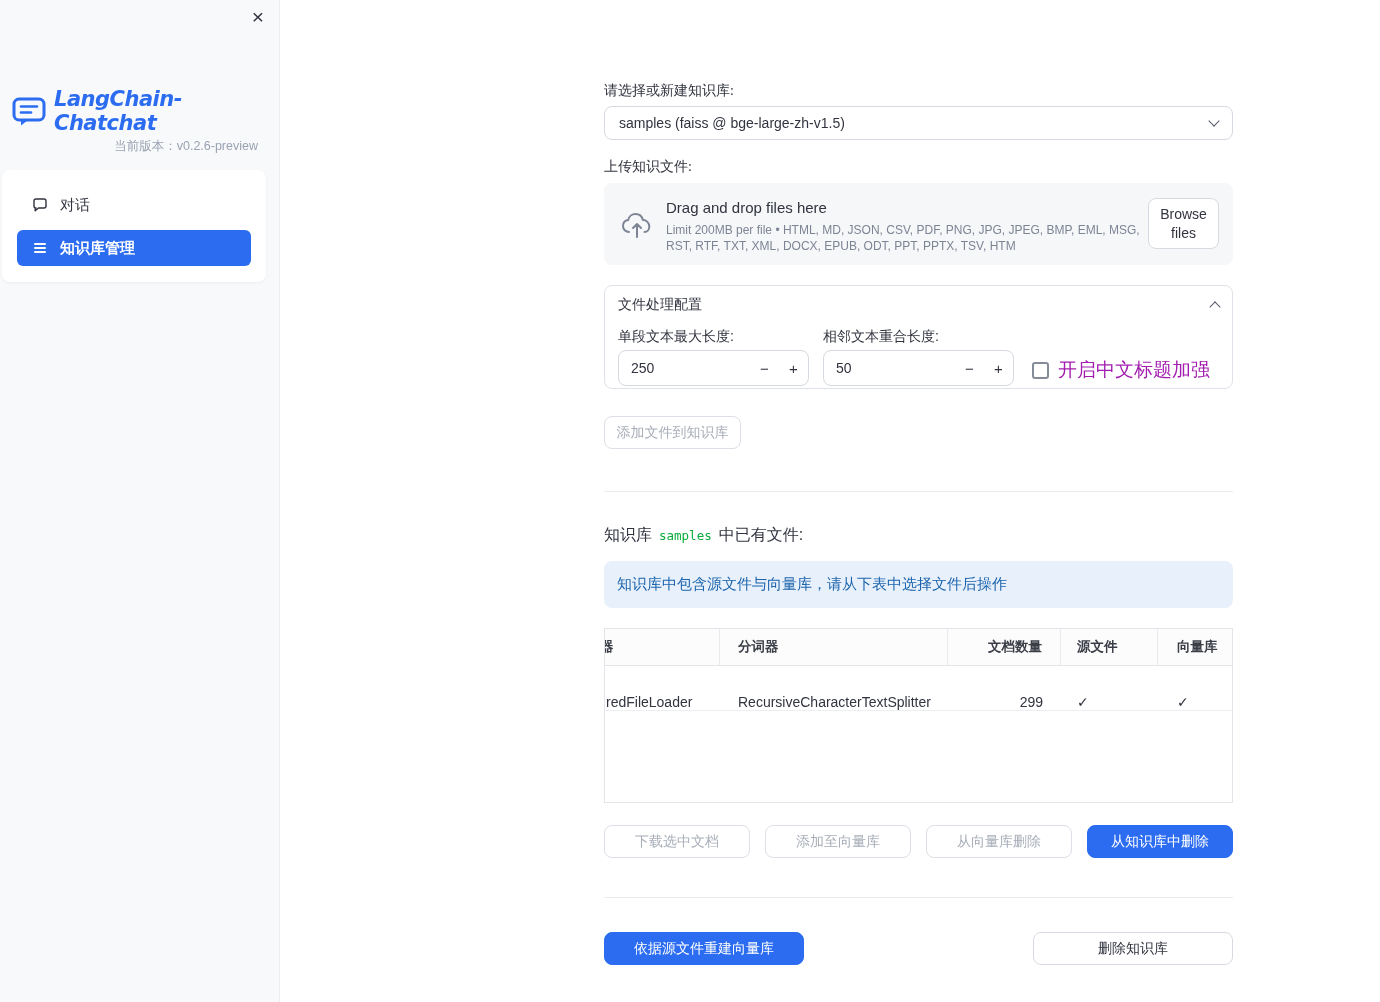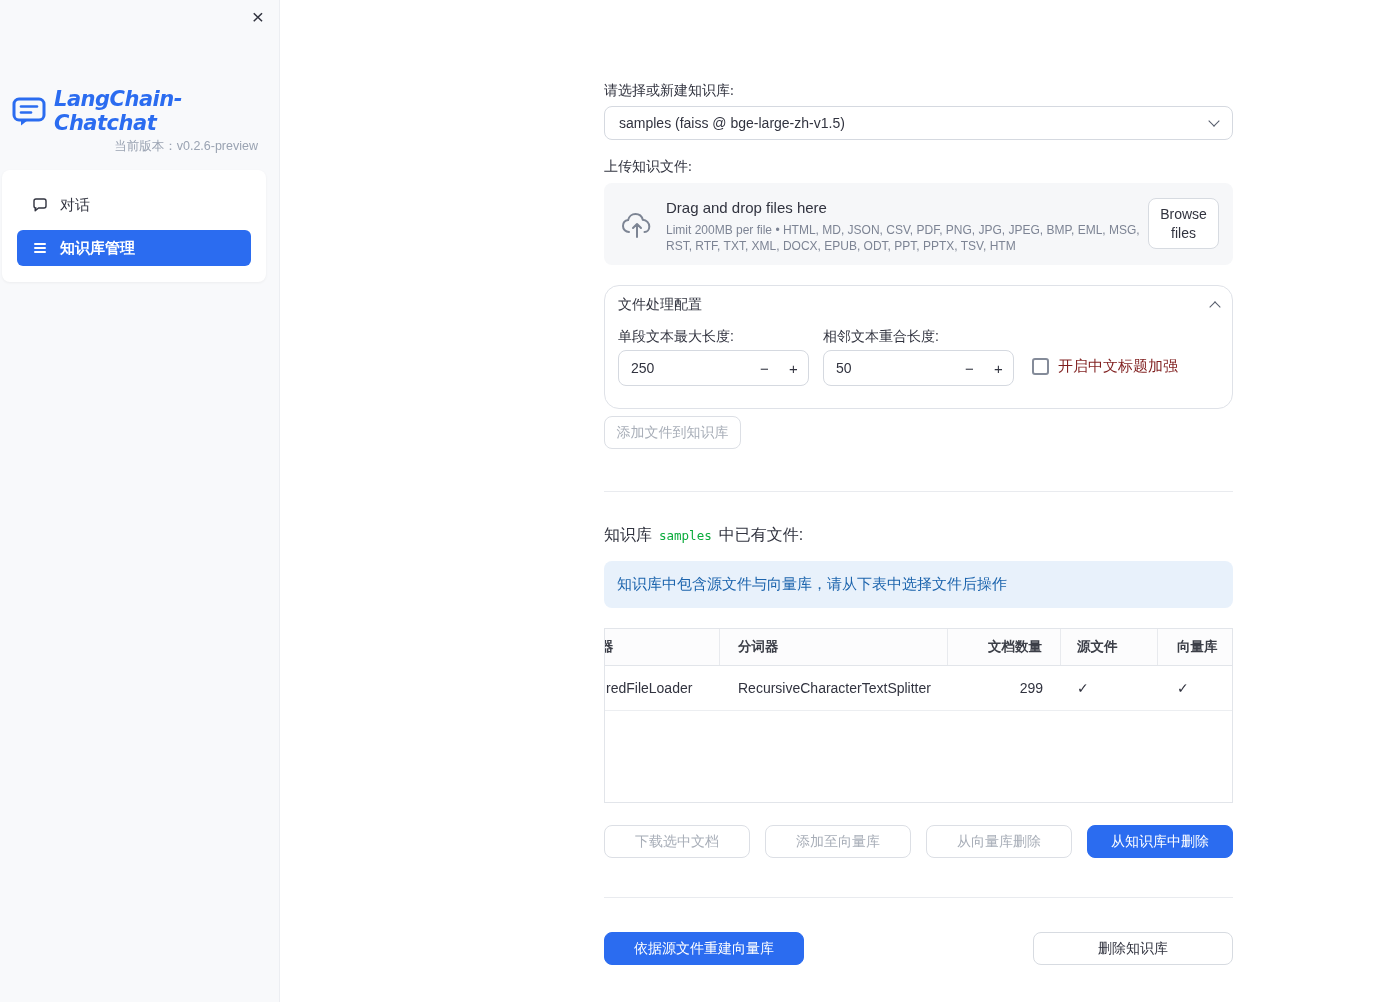--- a/index.html
+++ b/index.html
@@ -52,36 +52,36 @@
   .btn { display:flex; align-items:center; justify-content:center;
     border-radius:8px; font-size:14px; background:#fff;
     border:1px solid #d7dbe1; color:#31333f; cursor:pointer;
     font-family:inherit; }
   .btn-primary { background:#2b6cf0; border:1px solid #2b6cf0; color:#fff; }
   .btn-muted { color:#a8aeb8; border-color:#dcdfe5; cursor:default; }
 
   .browse-btn { position:absolute; left:544px; top:15px; width:71px; height:51px;
     line-height:19px; padding:0 8px; text-align:center; }
 
-  .expander { position:absolute; top:285px; left:0; width:629px; height:124px;
-    border:1px solid #dfe2e8; border-radius:15px; background:#fff; }
+  .expander { position:absolute; top:285px; left:0; width:629px; height:104px;
+    border:1px solid #dfe2e8; border-radius:8px; background:#fff; }
   .expander-header { position:absolute; top:0; left:0; right:0; height:38px;
     display:flex; align-items:center; padding:0 13px 0 13px; font-size:14px; cursor:pointer; }
   .cfg-label { position:absolute; top:42px; font-size:14px; color:#31333f; }
   .num-input { position:absolute; top:64px; width:191px; height:36px;
     border:1px solid #d5d9e0; border-radius:8px; background:#fff;
     display:flex; align-items:center; overflow:hidden; }
   .num-value { flex:1; padding-left:12px; font-size:14px; color:#31333f; }
   .step-btn { width:29px; height:100%; display:flex; align-items:center;
     justify-content:center; font-size:15px; color:#31333f; cursor:pointer; }
   .cb-row { position:absolute; left:427px; top:71px; display:flex;
     align-items:center; gap:9px; cursor:pointer; }
   .checkbox { width:17px; height:17px; border:2px solid #848b99;
     border-radius:3px; background:#fff; }
-  .cb-label { font-size:15px; color:#7f1d1d; }
+  .cb-label { font-size:19px; color:#a21caf; }
 
   .add-btn { position:absolute; top:416px; left:0; width:137px; height:33px; }
 
   .divider { position:absolute; left:0; width:629px; height:1px; background:#e9ebef; }
 
   .existing-heading { position:absolute; top:523px; left:0; height:24px;
     display:flex; align-items:center; gap:7px; font-size:16px; color:#31333f; }
   .kb-code { font-family:"DejaVu Sans Mono","Liberation Mono",monospace;
     font-size:12.5px; color:#09ab3b; }
 
@@ -89,21 +89,21 @@
     background:#e8f1fb; border-radius:8px; display:flex; align-items:center;
     padding:0 13px; font-size:15px; color:#1c64ad; }
 
   .dataframe { position:absolute; top:628px; left:0; width:629px; height:175px;
     border:1px solid #e2e5ea; background:#fff; overflow:hidden; }
   .df-header { display:flex; height:37px; border-bottom:1px solid #e2e5ea; background:#fcfcfd; }
   .df-hcell { display:flex; align-items:center; font-size:13.5px; font-weight:600;
     color:#3b3e47; border-right:1px solid #e8eaee; overflow:hidden; white-space:nowrap; }
   .df-hcell:last-child { border-right:none; }
   .df-row { display:flex; height:45px; border-bottom:1px solid #eceef1; font-size:14px; }
-  .df-cell { display:flex; align-items:center; overflow:hidden; white-space:nowrap; color:#31333f; }
+  .df-cell { display:flex; align-items:flex-end; overflow:hidden; white-space:nowrap; color:#31333f; }
   .c1 { width:115px; }
   .c2 { width:228px; padding-left:18px; }
   .c3 { width:113px; justify-content:flex-end; padding-right:18px; }
   .c4 { width:97px; padding-left:16px; }
   .c5 { width:76px; padding-left:19px; flex:1; }
   .df-hcell.c1 span { margin-left:-5px; }
   .df-cell.c1 span { margin-left:1px; }
 
   .act-btn { position:absolute; top:825px; width:146px; height:33px; }
   .ftr-btn { position:absolute; top:932px; width:200px; height:33px; }

